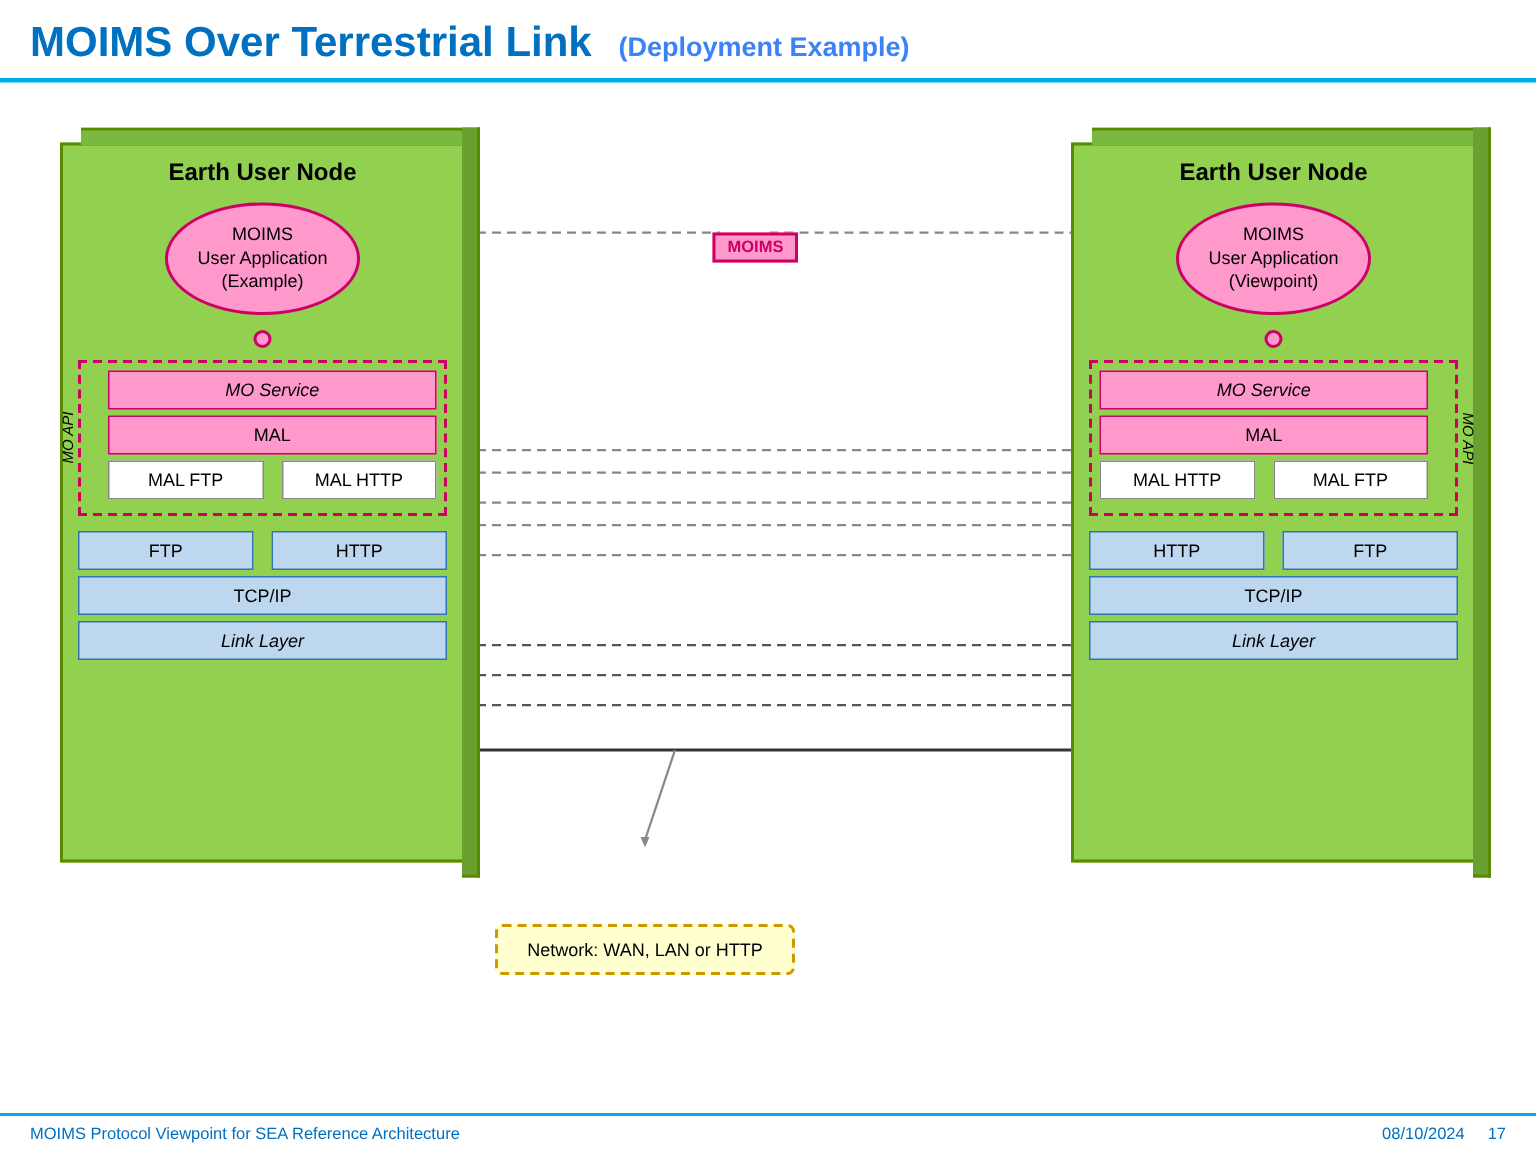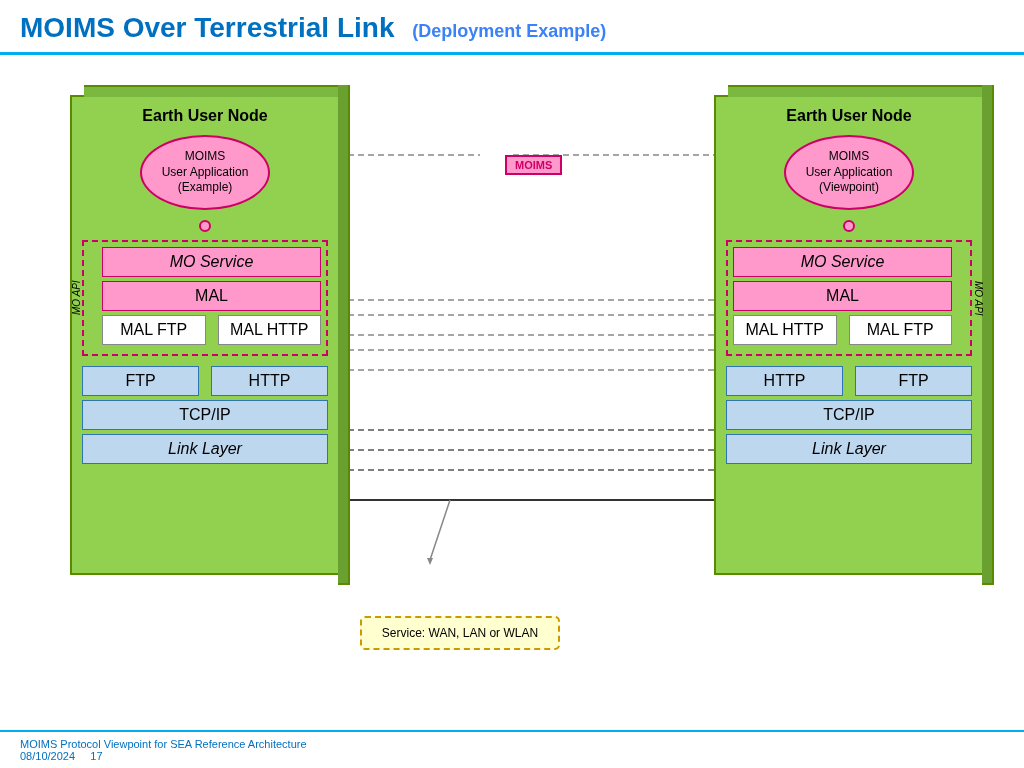--- a/index.html
+++ b/index.html
@@ -34,21 +34,20 @@
       width: 90px;
       height: 55px;
       position: relative;
     }
 
     
     .diagram {
       padding: 20px 30px;
       position: relative;
       height: 660px;
-      margin-left: 30px;
     }
 
     
     .node-container {
       position: absolute;
       width: 270px;
       background: #92D050;
       border: 2px solid #5a8a00;
       padding: 10px;
     }
@@ -141,21 +140,21 @@
       font-size: 10px;
       font-style: italic;
       color: #000;
       writing-mode: vertical-rl;
     }
 
     
     .box {
       text-align: center;
       padding: 5px 4px;
-      font-size: 16px;
+      font-size: 12px;
       margin-bottom: 4px;
       border: 1px solid #888;
     }
     .box-pink { background: #FF99CC; border-color: #cc0066; }
     .box-white { background: white; border-color: #888; }
     .box-row {
       display: flex;
       gap: 12px;
       margin-bottom: 4px;
     }
@@ -196,21 +195,20 @@
       position: absolute;
       bottom: 0;
       left: 0;
       right: 0;
       padding: 6px 20px;
       border-top: 2px solid #00AEEF;
       display: flex;
       justify-content: space-between;
       font-size: 11px;
       color: #0070C0;
-      flex-direction: column;
     }
 
     
     svg.lines {
       position: absolute;
       left: 0; top: 0;
       width: 1024px;
       height: 768px;
       pointer-events: none;
       overflow: visible;
@@ -358,21 +356,21 @@
       <div class="box box-blue">
         <span>TCP/IP</span>
       </div>
       <div class="box box-blue box-italic">
         <span>Link Layer</span>
       </div>
     </div>
   </div>
 
   <div class="network-callout">
-    <span>Service: WAN, LAN or WLAN</span>
+    <span>Network: WAN, LAN or HTTP</span>
   </div>
 
 </div>
 
 <div class="footer">
   <span>MOIMS Protocol Viewpoint for SEA Reference Architecture</span>
   <div>
     <span>08/10/2024</span>
     &nbsp;&nbsp;&nbsp;
     <span>17</span>

